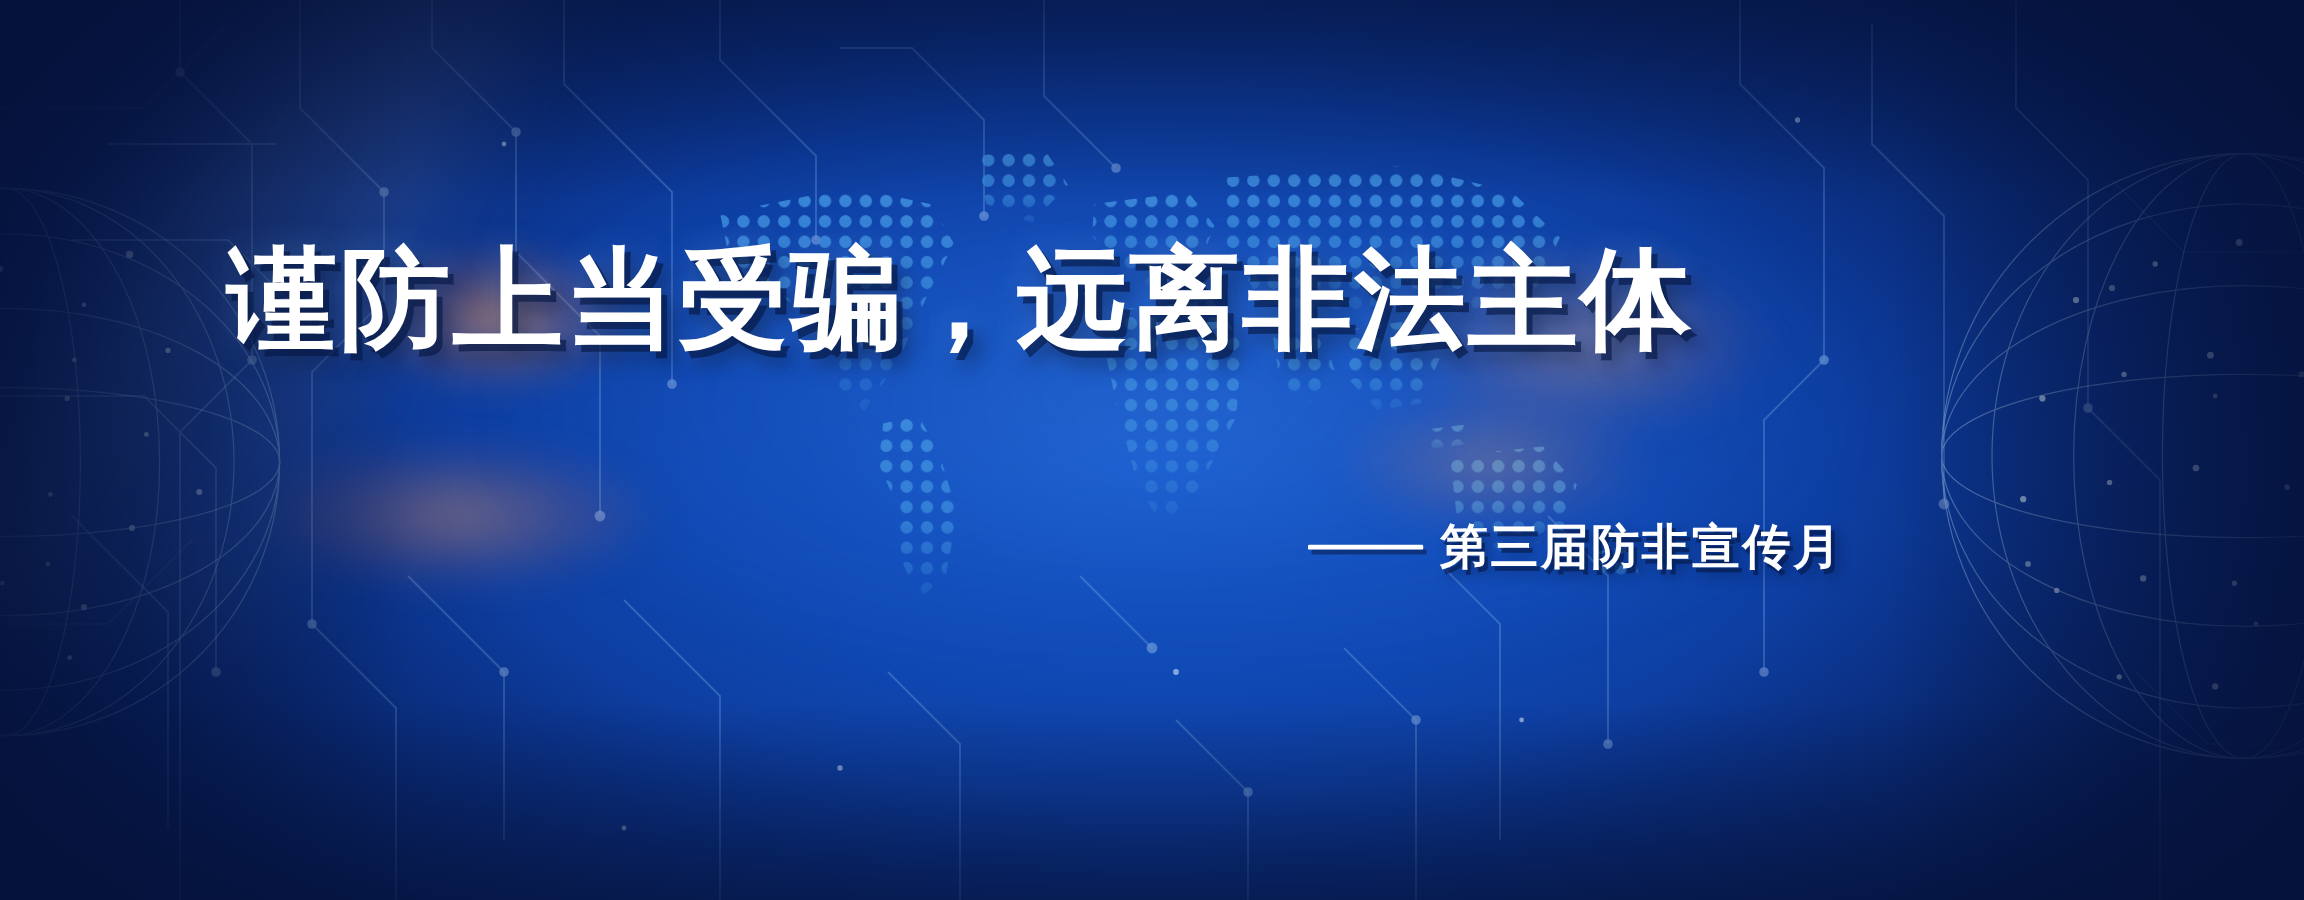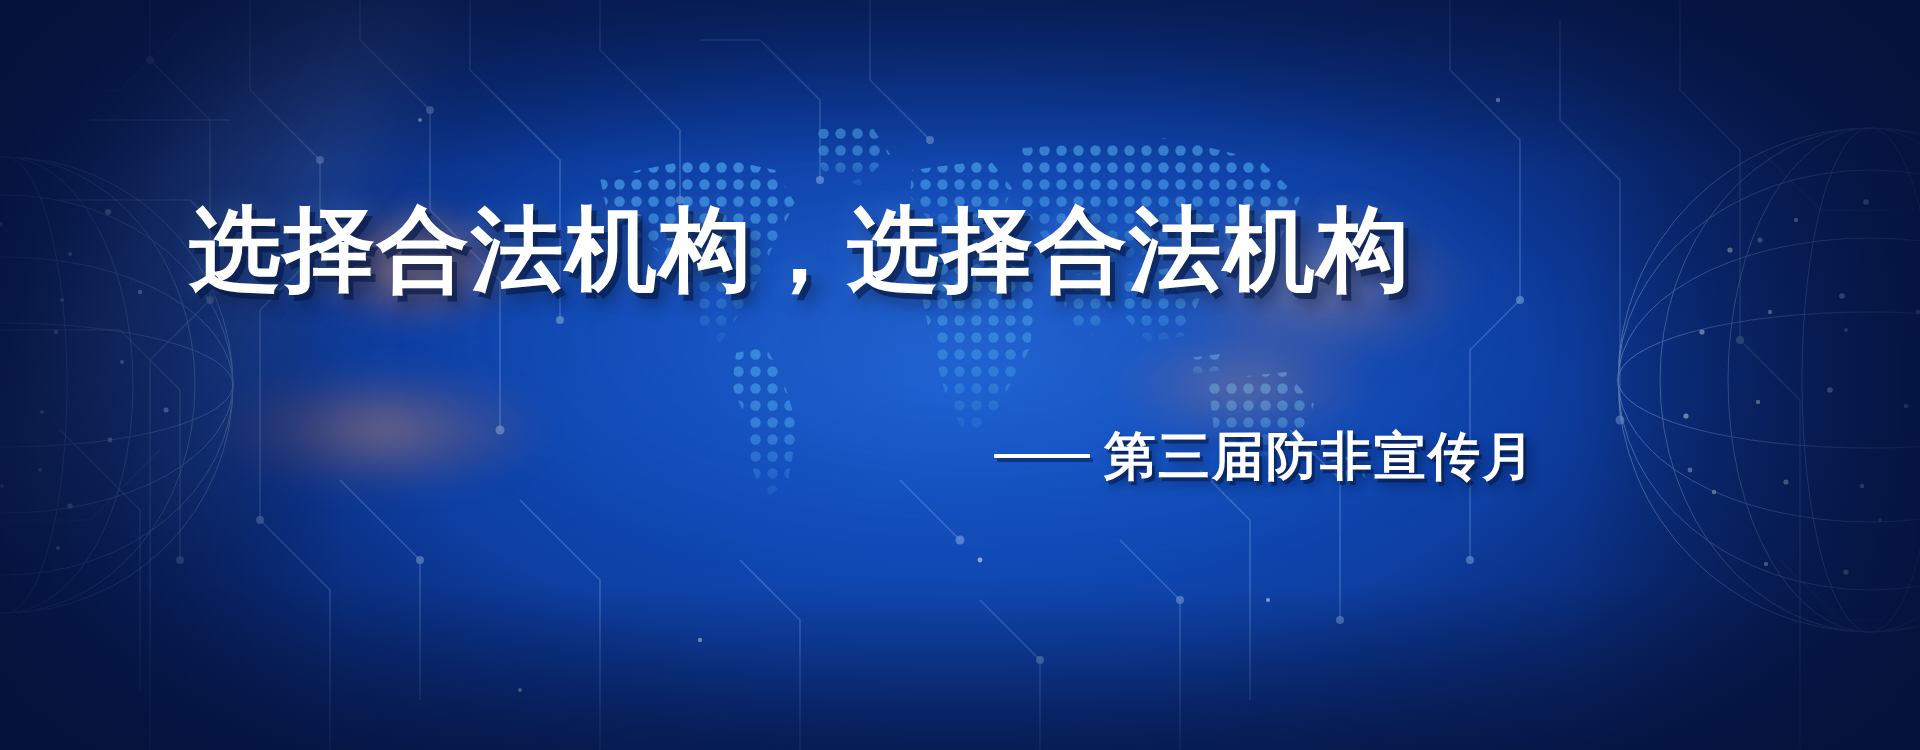--- a/index.html
+++ b/index.html
@@ -67,21 +67,21 @@
       5px 6px 0 rgba(5,22,66,.62),
       9px 11px 16px rgba(3,14,48,.55),
       0 0 26px rgba(130,185,255,.30);
   }
   .subtitle-wrap{position:absolute;left:0;top:432px;width:1600px;text-align:right;
     padding-right:64px;box-sizing:border-box;pointer-events:none;}
   .sub-rule{display:inline-block;vertical-align:middle;width:96px;height:4px;
     background:#ffffff;margin-right:14px;border-radius:1px;
     box-shadow:3px 4px 0 rgba(5,22,66,.5);}
   .sub-text{display:inline-block;vertical-align:middle;
-    font-size:52px;line-height:48px;font-weight:700;color:#ffffff;letter-spacing:2px;
+    font-size:40px;line-height:48px;font-weight:700;color:#ffffff;letter-spacing:2px;
     font-family:"DejaVu Sans","Liberation Sans",sans-serif;
     text-shadow:3px 4px 0 rgba(5,22,66,.58), 6px 7px 11px rgba(3,14,48,.45);}
 
   
   .sparkles{position:absolute;inset:0;pointer-events:none;}
   .sparkles svg{width:100%;height:100%;display:block;}
 </style>
 </head>
 <body>
 
@@ -289,20 +289,20 @@
           <circle cx="1268" cy="600" r="2"></circle>
         <circle cx="700" cy="640" r="2.2"></circle>
           <circle cx="520" cy="690" r="2"></circle>
       </g>
     </svg>
   </div>
 
   <div class="vignette"></div>
 
   <div class="headline">
-    <div class="hl-line">选择合法机构，选择合法机构</div>
+    <div class="hl-line">谨防上当受骗，远离非法主体</div>
   </div>
 
   <div class="subtitle-wrap">
     <span class="sub-rule"></span><span class="sub-text">第三届防非宣传月</span>
   </div>
 
 </div>
 
 </body></html>

